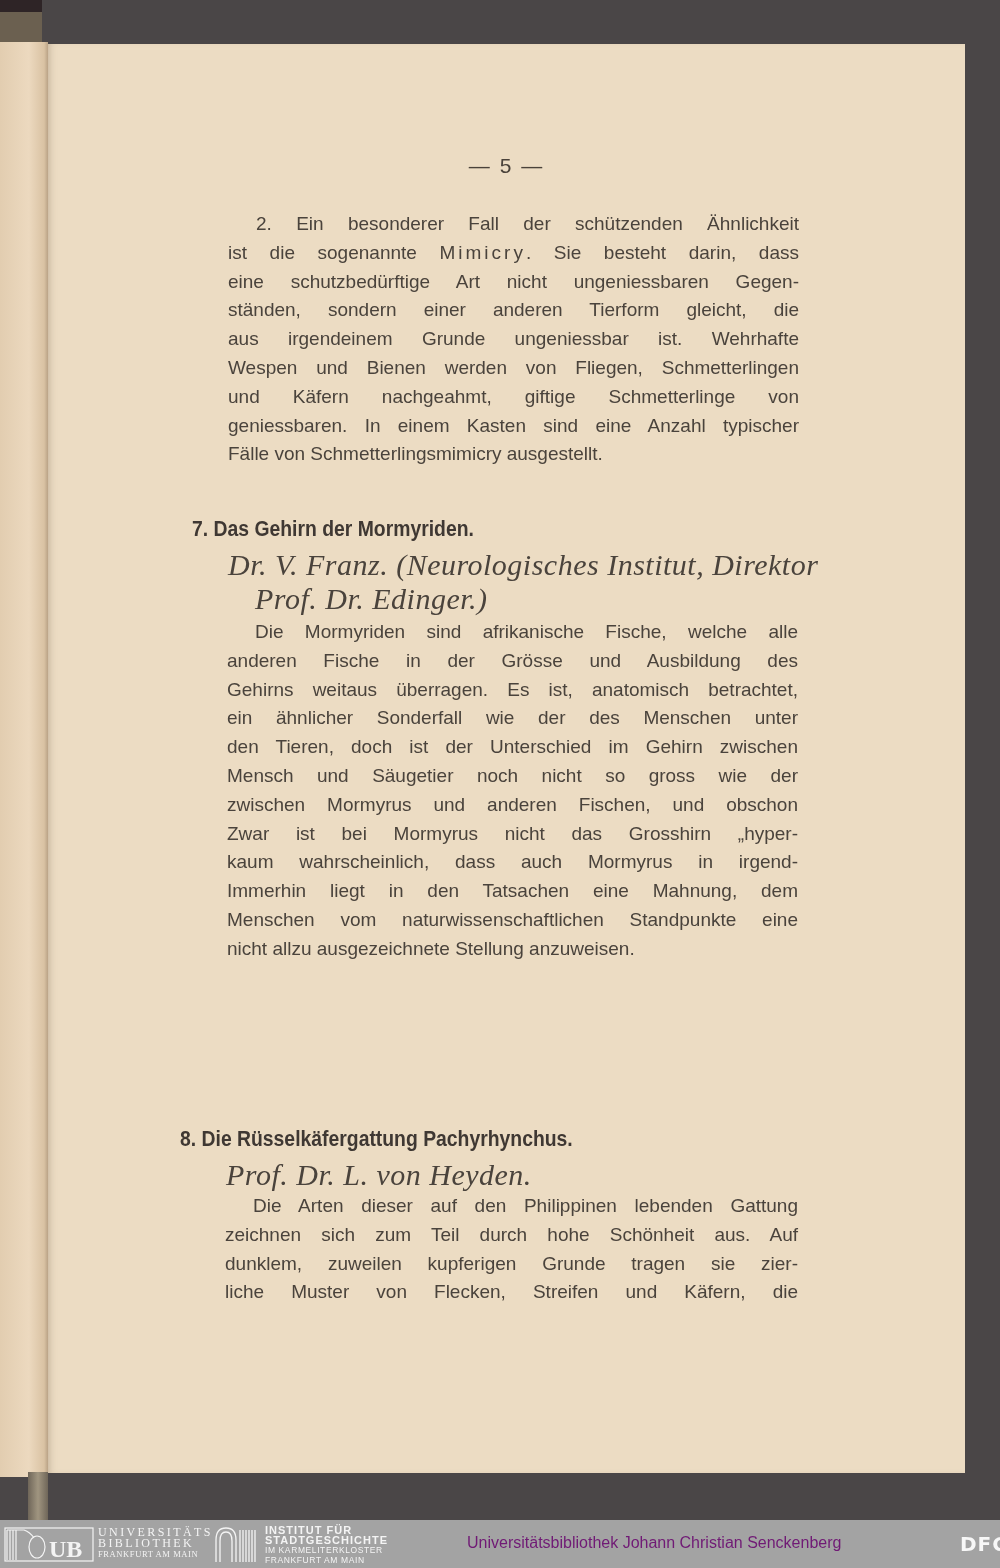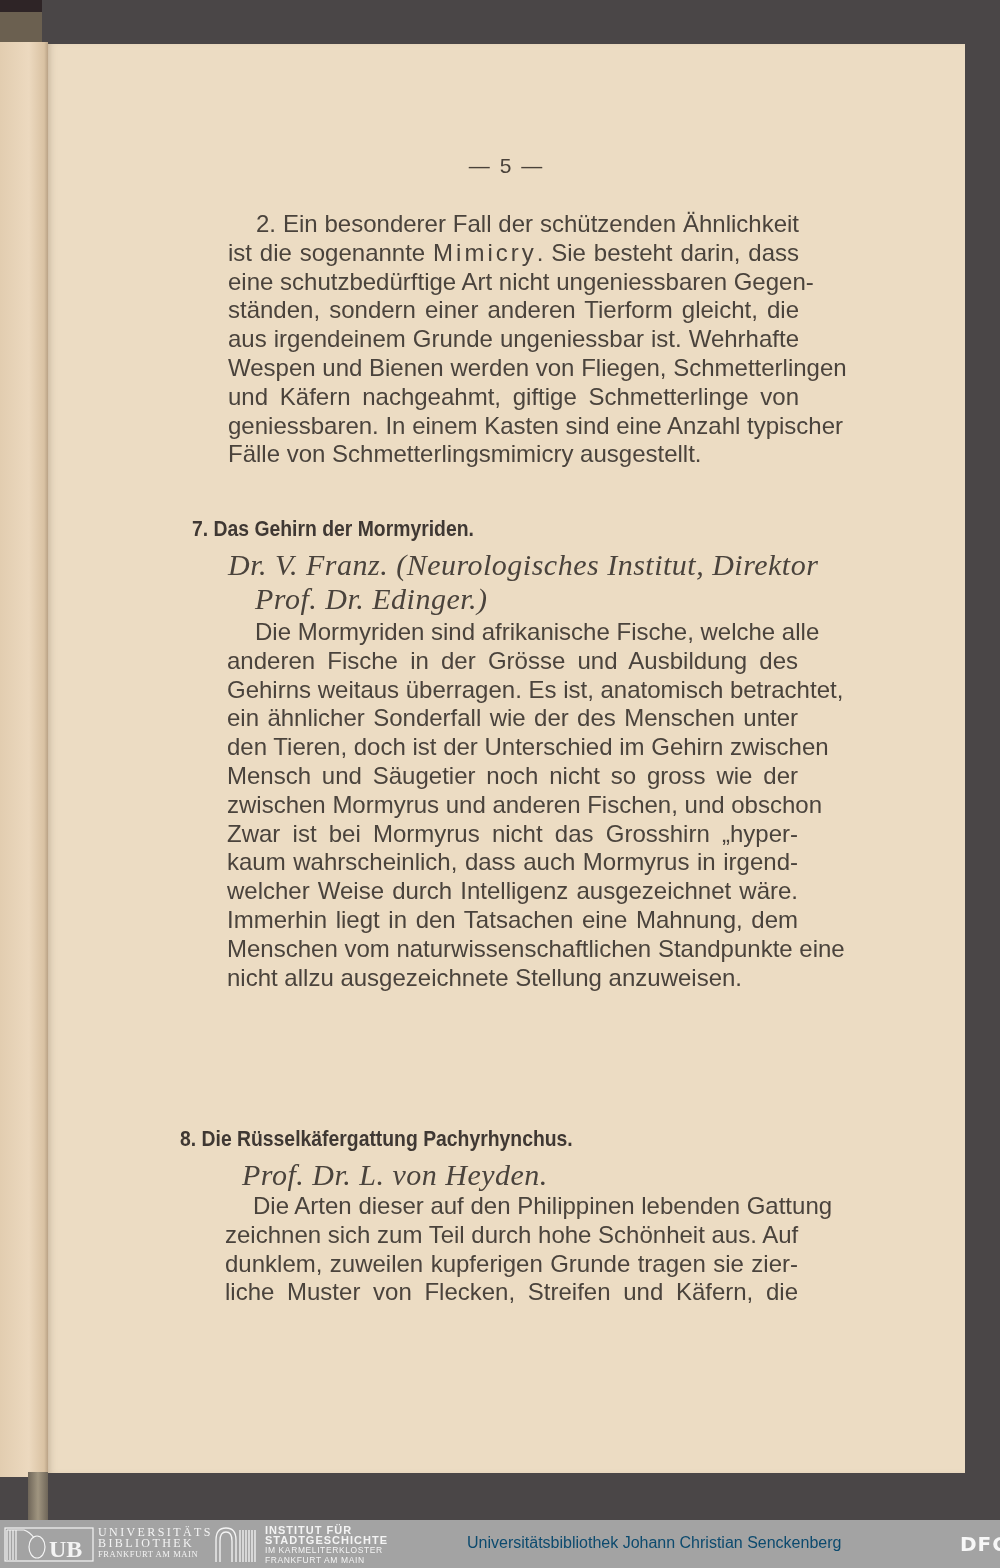--- a/index.html
+++ b/index.html
@@ -20,21 +20,21 @@
   .page {
     position:absolute; left:48px; top:44px; width:917px; height:1429px;
     background:#ecdcc3;
     box-shadow: inset 6px 0 8px -6px rgba(80,60,40,0.35);
   }
   .page-number {
     position:absolute; left:0; width:100%; top:110px; text-align:center;
     font-family:"Liberation Sans", sans-serif; font-size:21px; color:#4a423a; letter-spacing:2px;
   }
   .body-text {
-    font-family:"Liberation Sans", sans-serif; font-size:24px; color:#4a433c;
+    font-family:"Liberation Sans", sans-serif; font-size:19px; color:#4a433c;
     line-height:28.8px; text-align:justify;
   }
   .line { display:block; white-space:nowrap; text-align:justify; text-align-last:justify; height:28.8px; }
   .line.last { text-align-last:left; }
   .block { position:absolute; }
   .heading {
     position:absolute; font-family:"Liberation Sans", sans-serif; font-weight:bold;
     font-size:22px; color:#3f3833; transform:scaleX(0.88); transform-origin:left center; white-space:nowrap;
   }
   .author {
@@ -47,21 +47,21 @@
     color:#f4f4f4; font-family:"Liberation Sans", sans-serif;
   }
   .ub-logo { position:absolute; left:4px; top:6px; width:90px; height:36px; }
   .ub-text { position:absolute; left:98px; top:7px; font-family:"Liberation Serif", serif; line-height:11px; }
   .ub-text .l1, .ub-text .l2 { font-size:12px; letter-spacing:2.4px; display:block; }
   .ub-text .l3 { font-size:8.5px; letter-spacing:0.6px; display:block; }
   .isg-logo { position:absolute; left:214px; top:6px; width:44px; height:36px; }
   .isg-text { position:absolute; left:265px; top:5px; line-height:10px; }
   .isg-text .t1, .isg-text .t2 { font-weight:bold; font-size:11px; letter-spacing:1px; display:block; }
   .isg-text .t3, .isg-text .t4 { font-size:8.5px; letter-spacing:0.6px; display:block; }
-  .library-name { position:absolute; left:467px; top:14px; font-size:16px; color:#0c4a6e; }
+  .library-name { position:absolute; left:467px; top:14px; font-size:16px; color:#701a75; }
   .dfg { position:absolute; left:960px; top:12px; font-weight:bold; font-size:20px; letter-spacing:1px; font-family:"DejaVu Sans", sans-serif; color:#f7f7f7; }
 </style>
 </head>
 <body>
 
 <div class="scan-area"></div>
 <div class="book-edge-top">
     <div class="dark"></div>
   </div>
 <div class="book-edge"></div>
@@ -88,28 +88,27 @@
   <div class="block body-text" style="left:179px; top:574px; width:571px;">
     <span class="line" style="padding-left:28px; box-sizing:border-box;">Die Mormyriden sind afrikanische Fische, welche alle</span>
     <span class="line">anderen Fische in der Grösse und Ausbildung des</span>
     <span class="line">Gehirns weitaus überragen. Es ist, anatomisch betrachtet,</span>
     <span class="line">ein ähnlicher Sonderfall wie der des Menschen unter</span>
     <span class="line">den Tieren, doch ist der Unterschied im Gehirn zwischen</span>
     <span class="line">Mensch und Säugetier noch nicht so gross wie der</span>
     <span class="line">zwischen Mormyrus und anderen Fischen, und obschon</span>
     <span class="line">Zwar ist bei Mormyrus nicht das Grosshirn „hyper-</span>
     <span class="line">kaum wahrscheinlich, dass auch Mormyrus in irgend-</span>
-    <span class="line">welcher Weise durch Intelligenz ausgezeichnet wäre.</span>
     <span class="line">Immerhin liegt in den Tatsachen eine Mahnung, dem</span>
     <span class="line">Menschen vom naturwissenschaftlichen Standpunkte eine</span>
     <span class="line last">nicht allzu ausgezeichnete Stellung anzuweisen.</span>
   </div>
 
   <div class="heading" style="left:132px; top:1082px;">8. Die Rüsselkäfergattung Pachyrhynchus.</div>
-  <div class="author" style="left:178px; top:1114px;margin-left:16px;">Prof. Dr. L. von Heyden.</div>
+  <div class="author" style="left:178px; top:1114px;">Prof. Dr. L. von Heyden.</div>
   <div class="block body-text" style="left:177px; top:1148px; width:573px;">
     <span class="line" style="padding-left:28px; box-sizing:border-box;">Die Arten dieser auf den Philippinen lebenden Gattung</span>
     <span class="line">zeichnen sich zum Teil durch hohe Schönheit aus. Auf</span>
     <span class="line">dunklem, zuweilen kupferigen Grunde tragen sie zier-</span>
     <span class="line">liche Muster von Flecken, Streifen und Käfern, die</span>
   </div>
 </div>
 
 <div class="footer">
   <svg class="ub-logo" viewBox="0 0 90 36">

